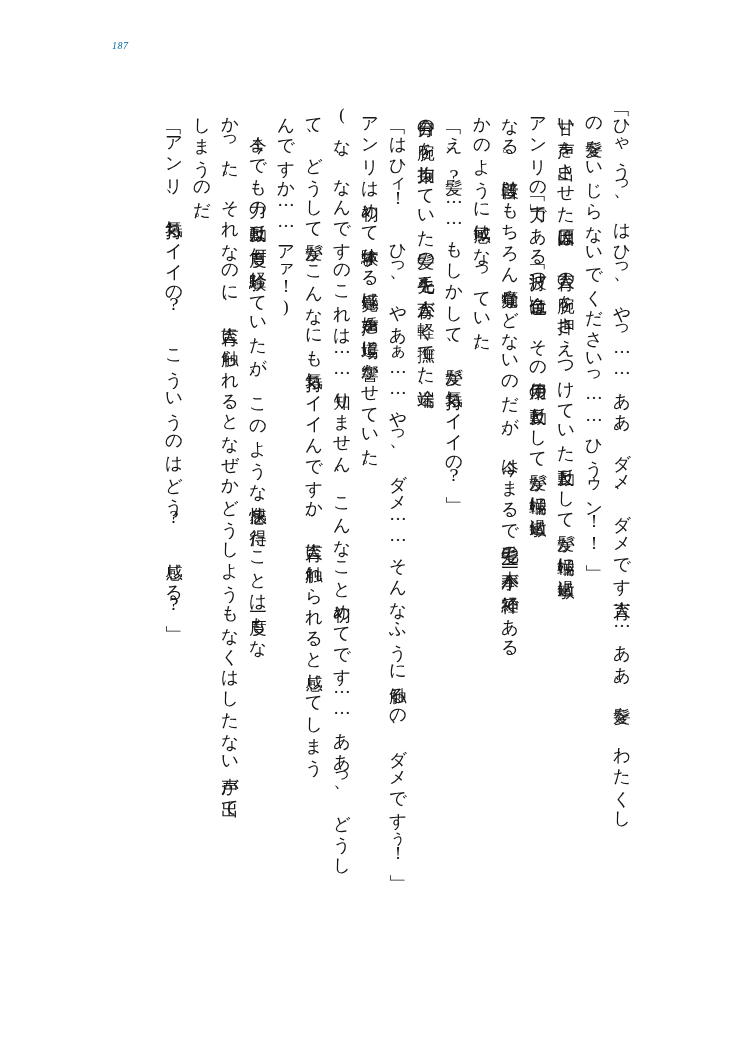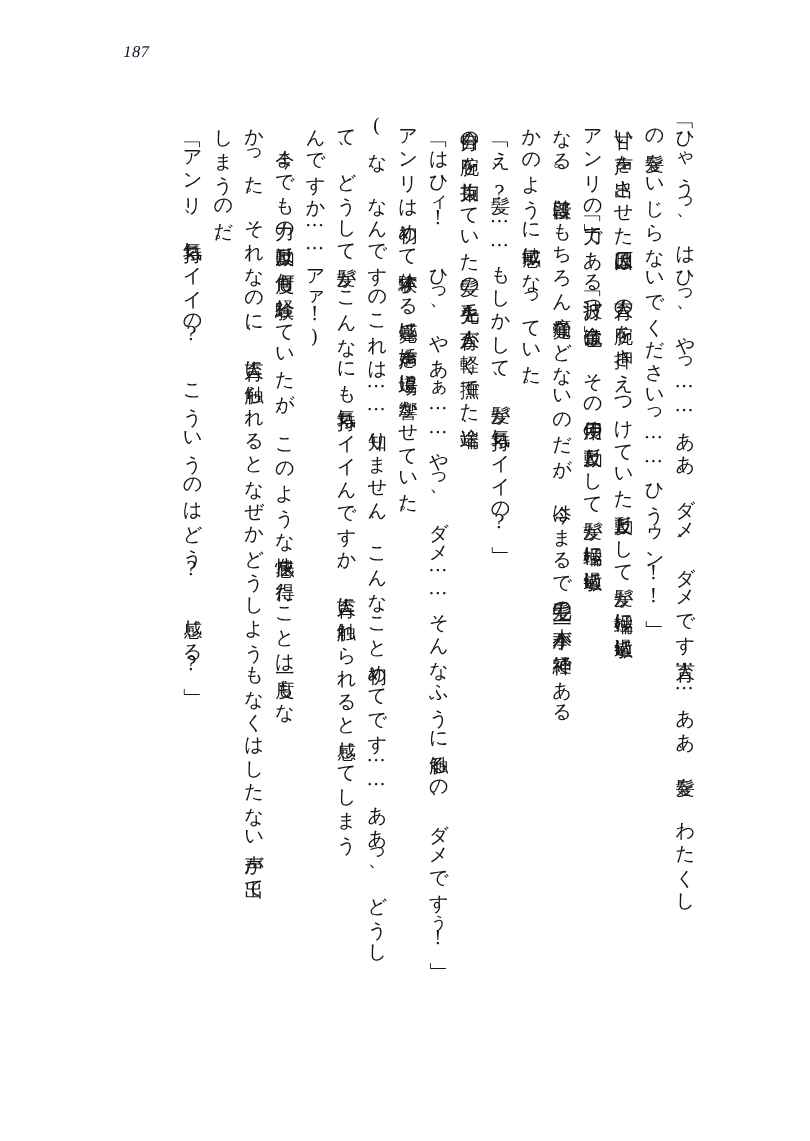--- a/index.html
+++ b/index.html
@@ -13,24 +13,24 @@
     height: 1037px;
     background: #ffffff;
     overflow: hidden;
     font-family: "Liberation Serif", "DejaVu Serif", serif;
     color: #111111;
   }
   .page-number {
     position: absolute;
     top: 40px;
     left: 112px;
-    font-size: 15px;
+    font-size: 10px;
     font-style: italic;
     font-family: "Liberation Serif", "DejaVu Serif", serif;
-    color: #0f172a;
+    color: #0369a1;
     letter-spacing: 0.5px;
   }
   .body-text {
     position: absolute;
     top: 105px;
     left: 96px;
     width: 540px;
     height: 860px;
     display: flex;
     flex-direction: row-reverse;

